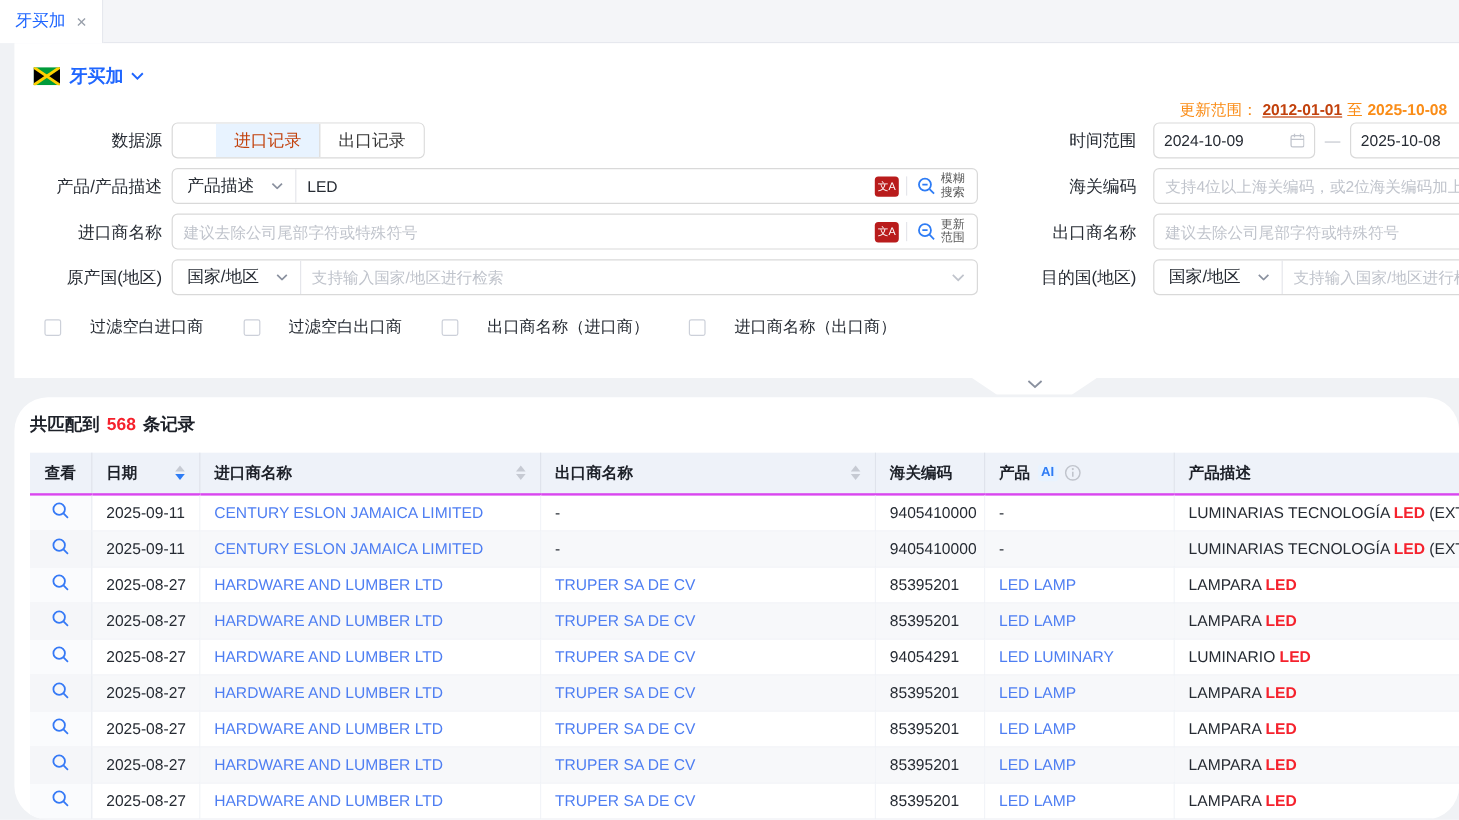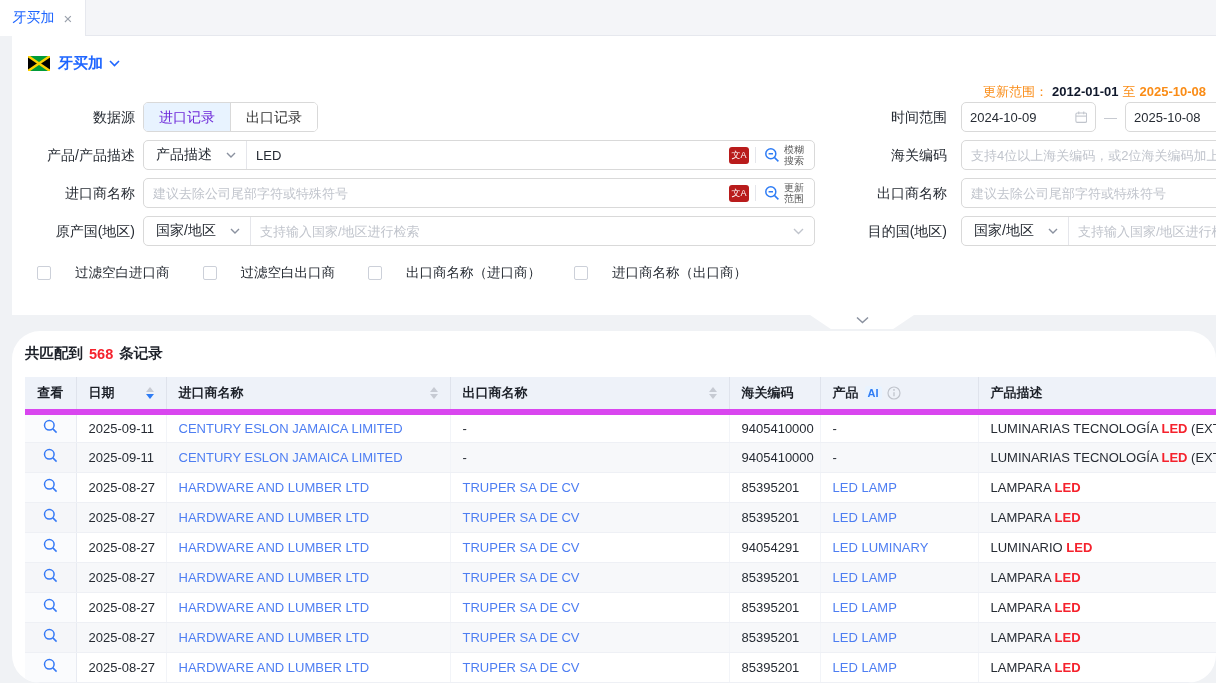--- a/index.html
+++ b/index.html
@@ -10,35 +10,35 @@
   .tab { width:86px; height:36px; background:#fff; border-right:1px solid #e6e8ee;
     display:flex; align-items:center; justify-content:center; gap:9px; }
   .tab-title { color:#1f66ff; font-size:14px; }
   .tab-close { color:#99a0ab; font-size:15px; line-height:1; cursor:pointer; }
   
   .panel1 { position:relative; margin-left:12px; height:279px; background:#fff; }
   .country-row { padding:12px 0 0 16px; height:42px; display:flex; align-items:center; }
   .flag { width:22px; height:15px; display:block; }
   .country-name { color:#1f66ff; font-size:15px; font-weight:bold; margin:0 6px 0 8px; }
   .update-line { position:absolute; top:47px; right:10px; font-size:13px; color:#fa8c16; white-space:nowrap; }
-  .update-line .d1 { color:#0f172a; font-weight:bold; margin:0 4px; }
+  .update-line .d1 { color:#c2410c; font-weight:bold; margin:0 4px;text-decoration:underline; }
   .update-line .d2 { color:#fa8c16; font-weight:bold; margin-left:4px; }
   .form { padding-top:24px; }
   .frow { display:flex; margin-bottom:8px; align-items:flex-start; }
   .lbl { width:131px; min-width:131px; text-align:right; padding-right:8px; font-size:14px;
     color:#262b33; line-height:30px; white-space:nowrap; }
   .ctrl-l { width:672px; min-width:672px; }
   .fitem-r { display:flex; flex:1; }
   .lbl-r { width:146px; min-width:146px; text-align:right; padding-right:14px; font-size:14px;
     color:#262b33; line-height:30px; white-space:nowrap; }
   
   .seg-group { display:inline-flex; border:1px solid #d9d9d9; border-radius:5px; overflow:hidden;
     height:30px; background:#fff; }
   .seg { padding:0 15px; font-size:14px; line-height:28px; color:#333; cursor:pointer; background:#fff; }
-  .seg.active { background:#e8f3ff; color:#6d28d9; }
+  .seg.active { background:#e8f3ff; color:#c2410c;margin-left:36px; }
   .seg + .seg { border-left:1px solid #d9d9d9; }
   
   .igroup { display:flex; align-items:center; height:30px; border:1px solid #d9d9d9;
     border-radius:5px; background:#fff; overflow:hidden; }
   .isel { display:flex; align-items:center; gap:14px; padding:0 10px 0 12px; font-size:14px;
     color:#262b33; border-right:1px solid #e5e6eb; height:100%; cursor:pointer; white-space:nowrap; }
   .itext { flex:1; border:none; outline:none; font-size:13px; color:#262b33; padding:0 9px;
     height:100%; min-width:0; background:transparent; }
   .itext::placeholder { color:#c0c4cc; }
   .trans-ic { width:20px; height:17px; background:#b91c1c; border-radius:3px; color:#fff;
@@ -65,21 +65,21 @@
     clip-path:polygon(0 0,100% 0,80% 100%,20% 100%); display:flex; align-items:flex-start;
     justify-content:center; cursor:pointer; }
   
   .panel2 { position:relative; margin-left:12px; margin-top:16px; height:352px; background:#fff;
     padding:13px 0 0 13px; overflow:hidden;border-radius:28px; }
   .summary { display:flex; align-items:center; gap:6px; font-size:14.5px; font-weight:bold; color:#1d2129; }
   .summary .cnt { color:#f5222d; }
   .table-wrap { margin-top:14px; overflow:hidden; }
   table { border-collapse:collapse; table-layout:fixed; width:1373px; }
   thead th { height:35px; background:#eef2f9; font-size:13px; font-weight:bold; color:#1d2129;
-    text-align:left; padding:0 0 0 12px; border-right:1px solid #dfe3ec; border-bottom:6px solid #d946ef; }
+    text-align:left; padding:0 0 0 12px; border-right:1px solid #dfe3ec; border-bottom:2px solid #d946ef; }
   thead th .th-in { display:flex; align-items:center; }
   thead th.center { text-align:center; padding-left:0; }
   .sorter { display:flex; flex-direction:column; gap:2px; margin-left:auto; margin-right:12px; cursor:pointer; }
   .car-up { width:0; height:0; border-left:4px solid transparent; border-right:4px solid transparent;
     border-bottom:5px solid #c6cad3; }
   .car-down { width:0; height:0; border-left:4px solid transparent; border-right:4px solid transparent;
     border-top:5px solid #c6cad3; }
   .car-down.on { border-top-color:#2e7cf5; }
   .ai-badge { background:#e8f3ff; color:#2e7cf5; font-size:11px; font-weight:bold; border-radius:3px;
     padding:1px 3px; margin-left:6px; }

